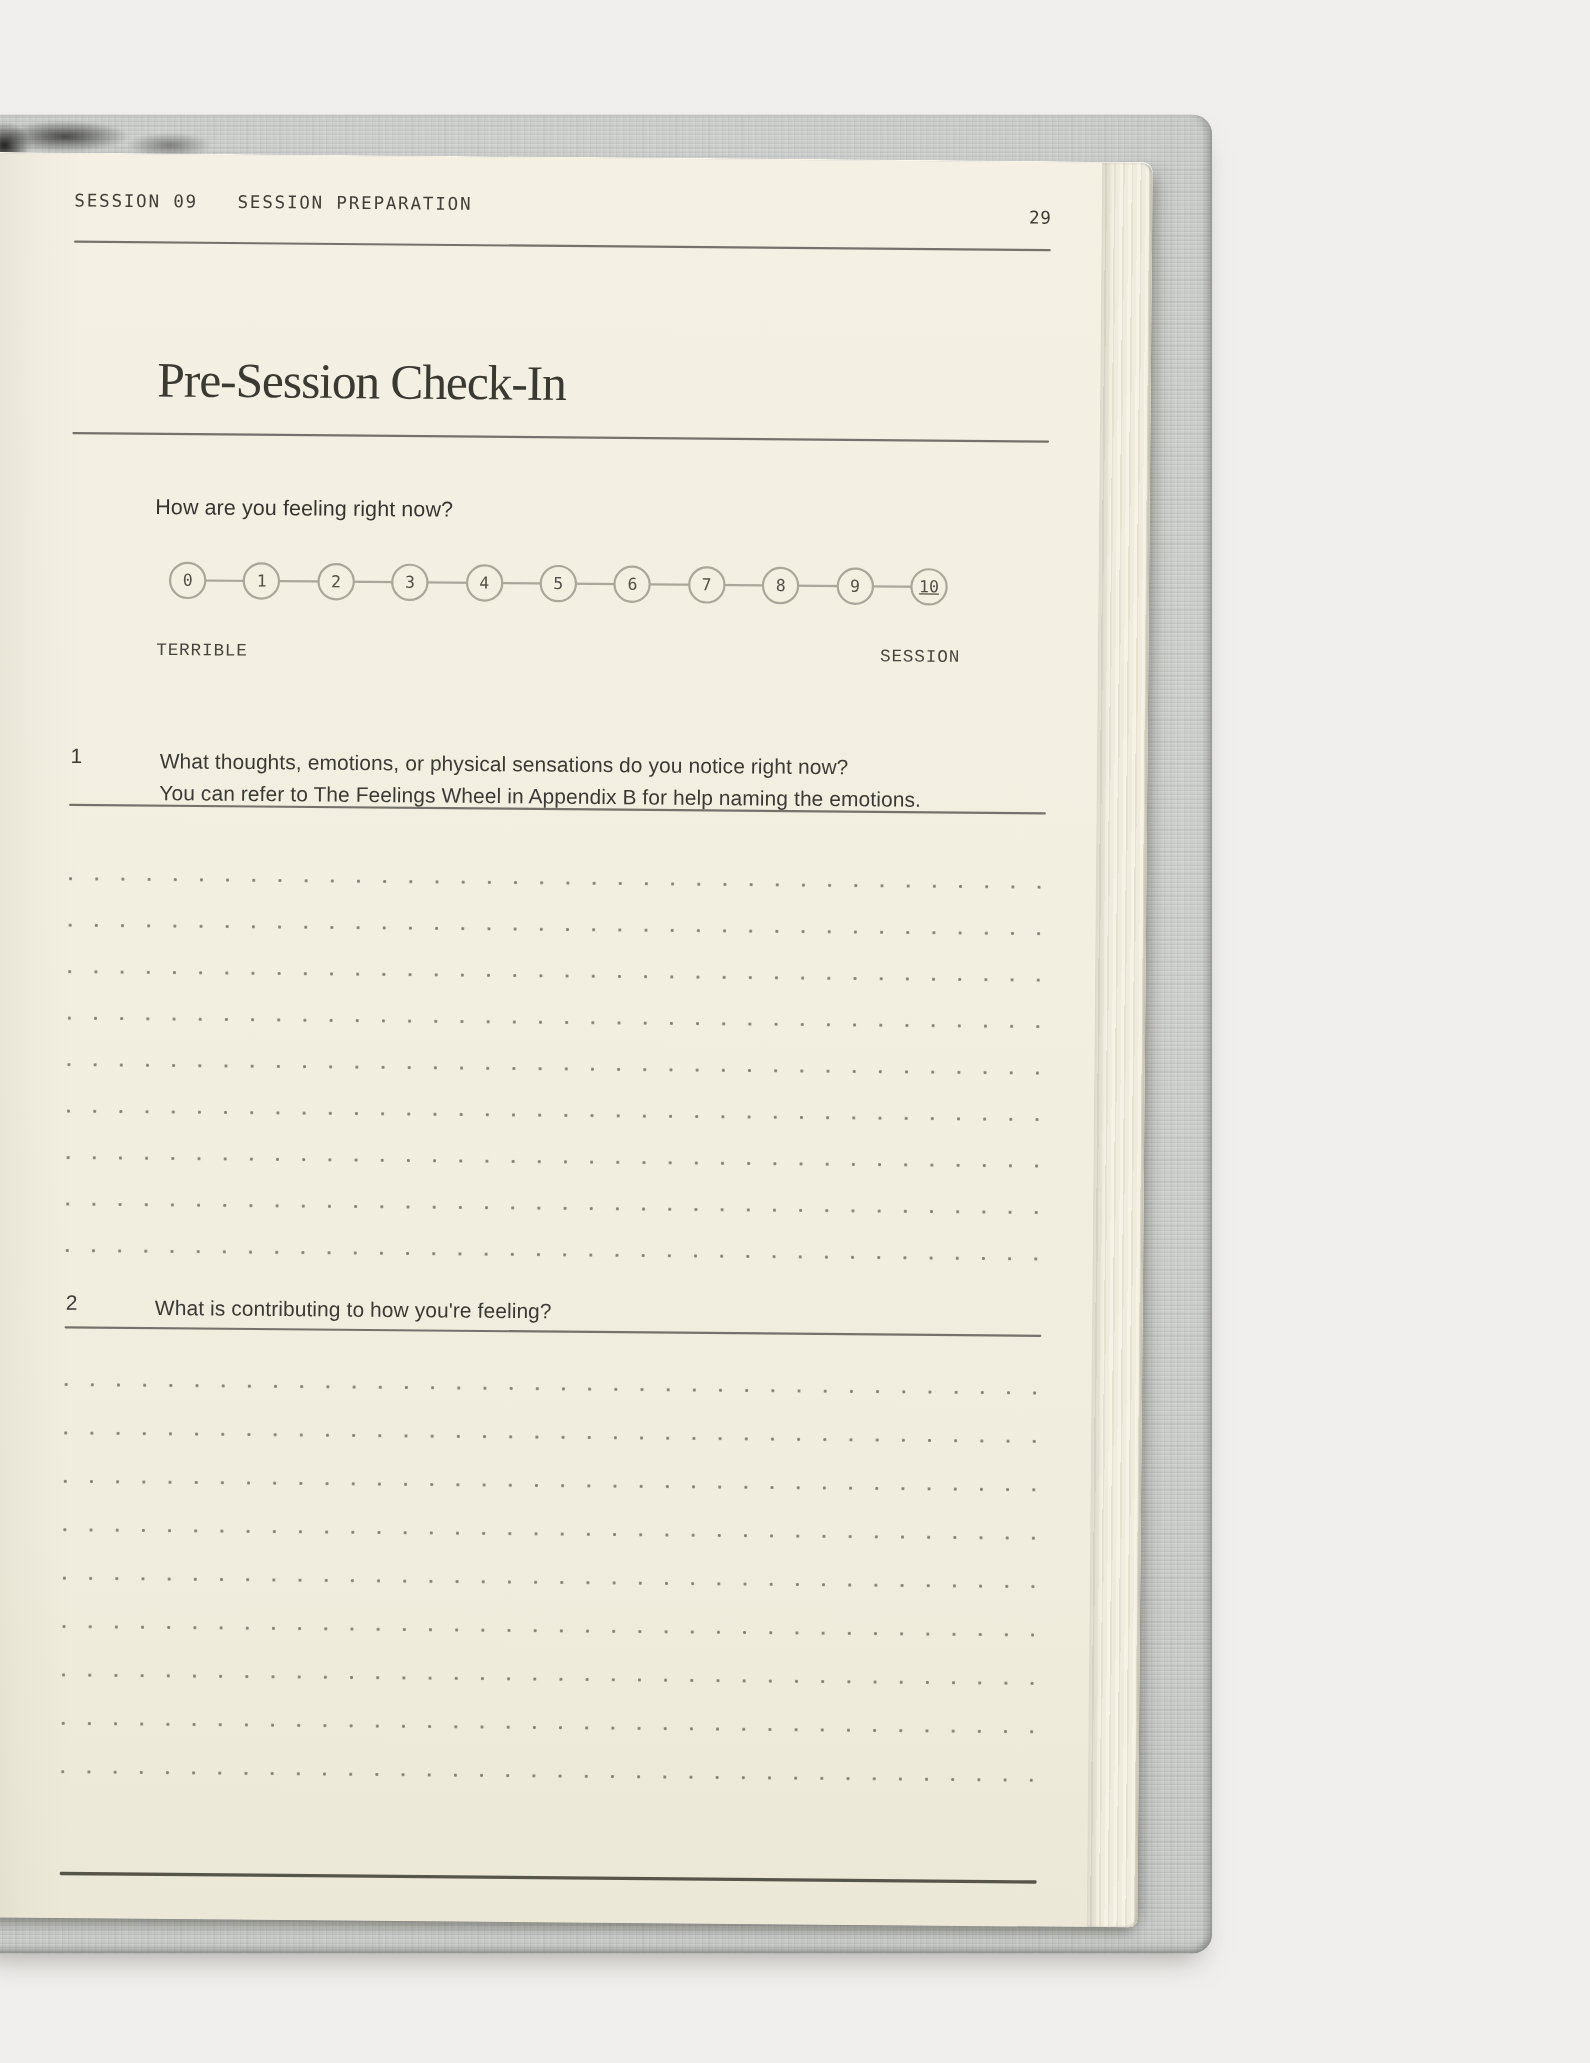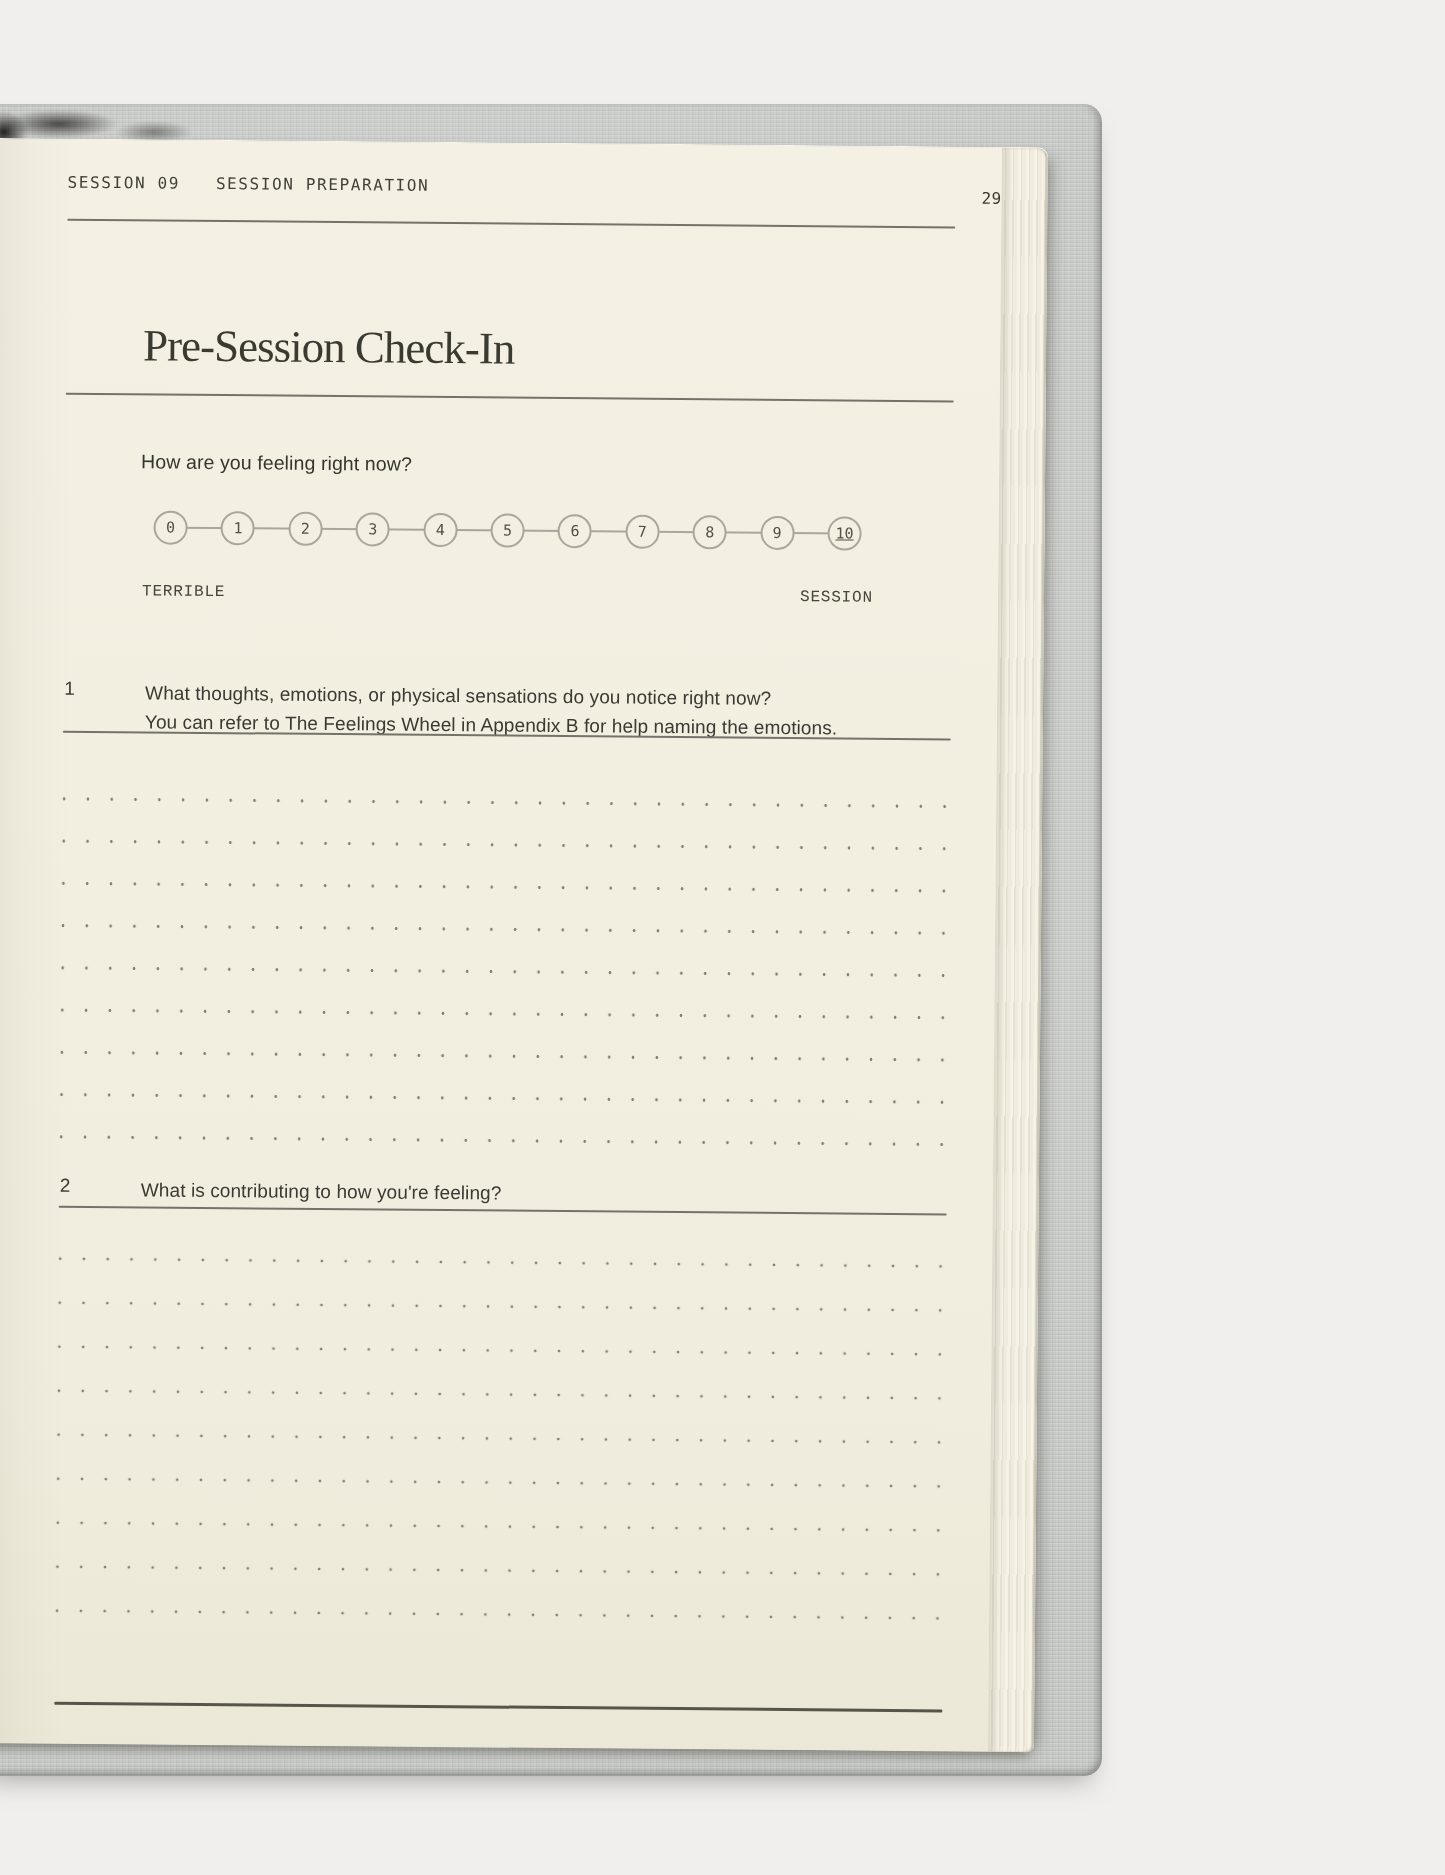--- a/index.html
+++ b/index.html
@@ -68,21 +68,21 @@
   .content{position:absolute;inset:0;color:#3a3933;}
 
   
   .header-row{
     position:absolute;left:82px;top:33px;
     font-family:"DejaVu Sans Mono",monospace;font-size:16px;letter-spacing:1.6px;
     color:#413f38;white-space:nowrap;
   }
   .header-section{margin-left:36px;}
   .page-number{
-    position:absolute;left:996px;top:41px;
+    position:absolute;left:950px;top:41px;
     font-family:"DejaVu Sans Mono",monospace;font-size:16px;letter-spacing:0.5px;
     color:#3b3a33;
   }
 
   
   .rule{position:absolute;left:82px;width:888px;height:2px;background:#74726a;border-radius:1px;}
   .header-rule{top:79px;}
   .title-rule{top:253px;}
   .q1-rule{top:591px;}
   .q2-rule{top:1066px;}

